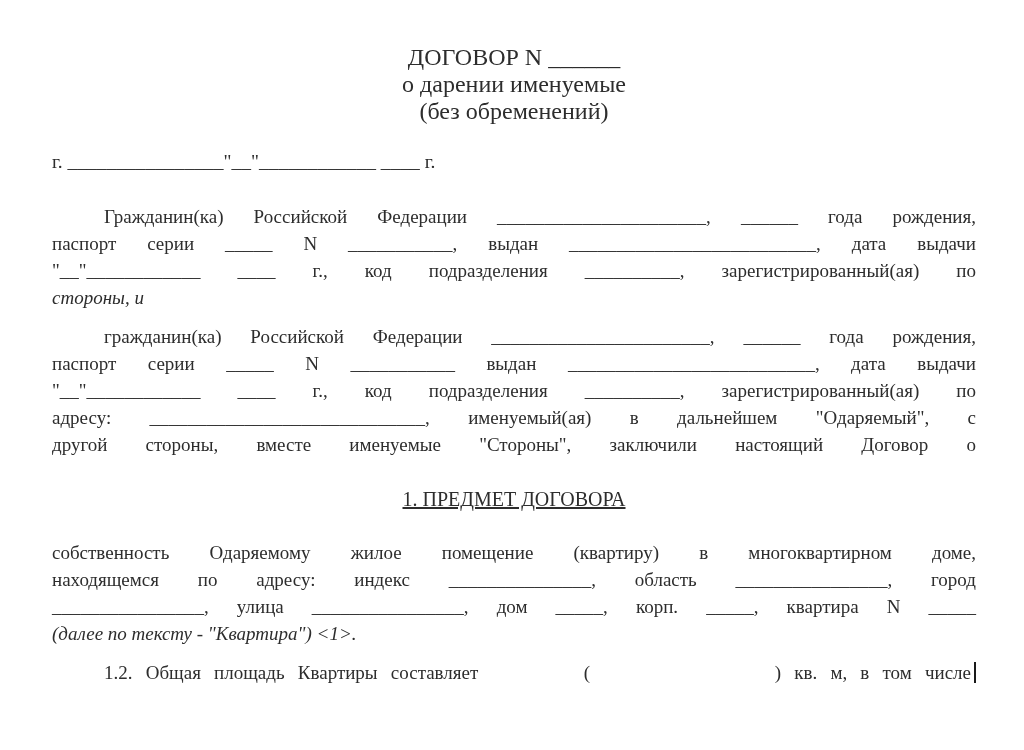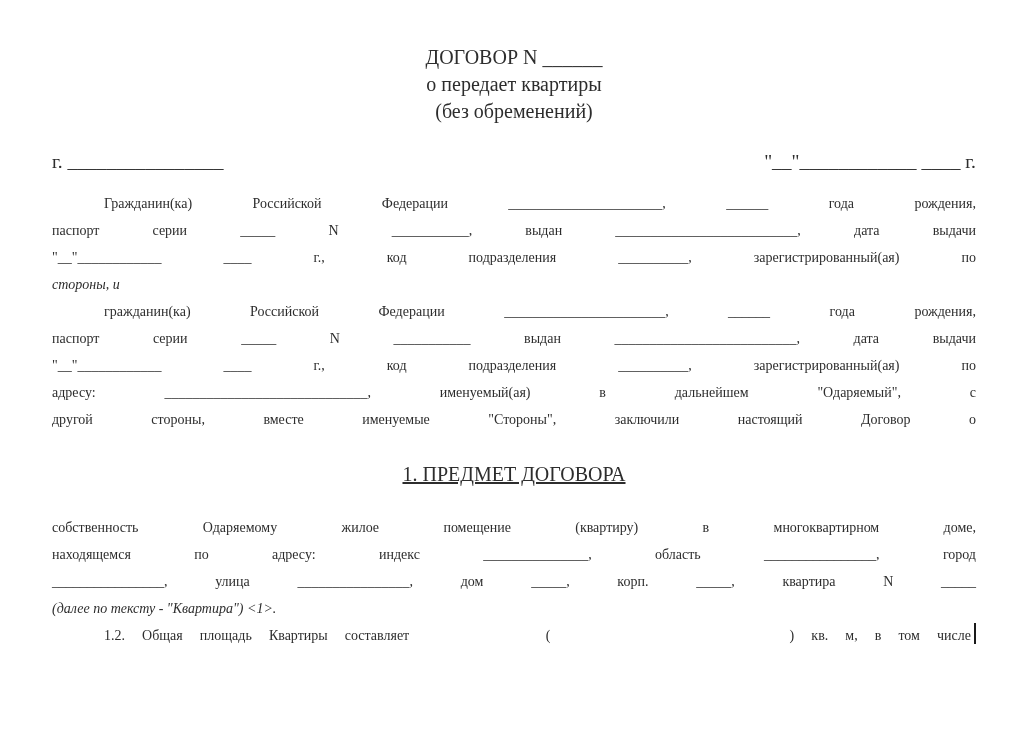--- a/index.html
+++ b/index.html
@@ -14,32 +14,32 @@
     -webkit-font-smoothing: antialiased;
   }
   .page {
     box-sizing: border-box;
     width: 1024px; height: 750px;
     padding: 44px 48px 0 52px;
     background: #ffffff;
   }
   .title-block {
     text-align: center;
-    font-size: 20px;
+    font-size: 24px;
     line-height: 29px;
     margin-bottom: 23px;
   }
   .dateline {
     display: flex;
-    justify-content: space-between;
+    justify-content: flex-start;
     font-size: 19.5px;
     line-height: 27px;
-    margin-bottom: 15px;
+    margin-bottom: 28px;
   }
-  .para { font-size: 14px; }
+  .para { font-size: 19px; margin-top: 12px; }
   .line { line-height: 27px; }
   .j { text-align: justify; text-align-last: justify; }
   .left { text-align: left; text-align-last: left; font-style: italic; }
   .ind { padding-left: 52px; }
   .heading {
     text-align: center;
     font-size: 20px;
     line-height: 27px;
     margin: 28px 0 26px 0;
     text-decoration: underline;
@@ -52,21 +52,21 @@
     margin-left: 3px;
   }
 </style>
 </head>
 <body>
 
 <div class="page">
 
   <div class="title-block">
     <div class="line">ДОГОВОР N ______</div>
-    <div class="line">о передает квартиры</div>
+    <div class="line">о дарении именуемые</div>
     <div class="line">(без обременений)</div>
   </div>
 
   <div class="dateline">
     <span>г. ________________</span>
     <span>"__"____________ ____ г.</span>
   </div>
 
   <div class="para">
     <div class="line j ind">Гражданин(ка) Российской Федерации ______________________, ______ года рождения,</div>

